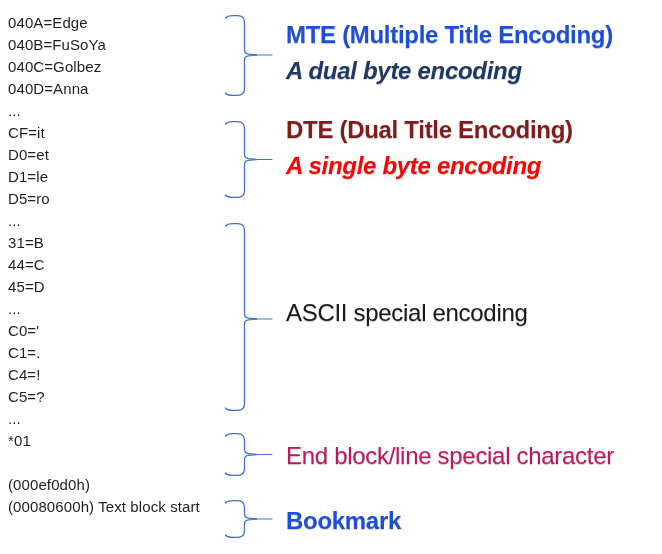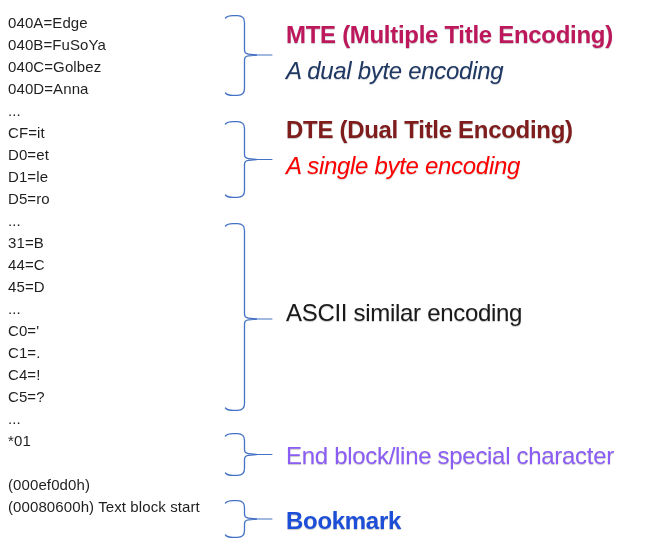--- a/index.html
+++ b/index.html
@@ -32,21 +32,21 @@
   .ann{
     position:absolute;left:286px;
     white-space:nowrap;
     letter-spacing:-0.3px;
   }
   .ann-title{
     font-size:24px;font-weight:bold;line-height:30px;
     text-shadow:0 1px 1px rgba(0,0,0,0.22);
   }
   .ann-subtitle{
-    font-size:24px;font-style:italic;font-weight:normal;line-height:30px;
+    font-size:24px;font-style:italic;font-weight:bold;line-height:30px;
     text-shadow:0 1px 1px rgba(0,0,0,0.18);
   }
   .ann-plain{
     font-size:24px;font-weight:normal;line-height:30px;
     text-shadow:0 1px 1px rgba(0,0,0,0.22);
   }
 </style>
 </head>
 <body>
 
@@ -90,24 +90,24 @@
       <path class="brace-tail" d="M253.5 311H272"></path>
 
       <path class="brace" d="M225.5 428C227 426 229.5 425.6 233 425.6L237.5 425.6C242.5 425.6 244.5 427.5 244.5 432.5L244.5 441.5C244.5 444 245.8 445.3 248.5 445.6L256.5 446.5L248.5 447.4C245.8 447.7 244.5 449 244.5 451.5L244.5 460.5C244.5 465.5 242.5 467.4 237.5 467.4L233 467.4C229.5 467.4 227 467 225.5 465"></path>
       <path class="brace-tail" d="M253.5 446.5H272"></path>
 
       <path class="brace" d="M225.5 495C227 493 229.5 492.6 233 492.6L237.5 492.6C242.5 492.6 244.5 494.5 244.5 499.5L244.5 506C244.5 508.5 245.8 509.8 248.5 510.1L256.5 511L248.5 511.9C245.8 512.2 244.5 513.5 244.5 516L244.5 522.5C244.5 527.5 242.5 529.4 237.5 529.4L233 529.4C229.5 529.4 227 529 225.5 527"></path>
       <path class="brace-tail" d="M253.5 511H272"></path>
     </g>
   </svg>
 
-  <div class="ann ann-title" style="top: 12px; color: #be185d;">MTE (Multiple Title Encoding)</div>
+  <div class="ann ann-title" style="top: 12px; color: #1d4ed8;">MTE (Multiple Title Encoding)</div>
   <div class="ann ann-subtitle" style="top: 48px; color: rgb(31, 56, 100);">A dual byte encoding</div>
 
   <div class="ann ann-title" style="top: 107px; color: #7f1d1d;">DTE (Dual Title Encoding)</div>
   <div class="ann ann-subtitle" style="top: 143px; color: rgb(255, 0, 0);">A single byte encoding</div>
 
-  <div class="ann ann-plain" style="top: 290px; color: rgb(26, 26, 26);">ASCII similar encoding</div>
+  <div class="ann ann-plain" style="top: 290px; color: rgb(26, 26, 26);">ASCII special encoding</div>
 
-  <div class="ann ann-plain" style="top: 433px; color: #8b5cf6;">End block/line special character</div>
+  <div class="ann ann-plain" style="top: 433px; color: #be185d;">End block/line special character</div>
 
   <div class="ann ann-title" style="top: 498px; color: #1d4ed8;">Bookmark</div>
 </div>
 
 </body></html>

